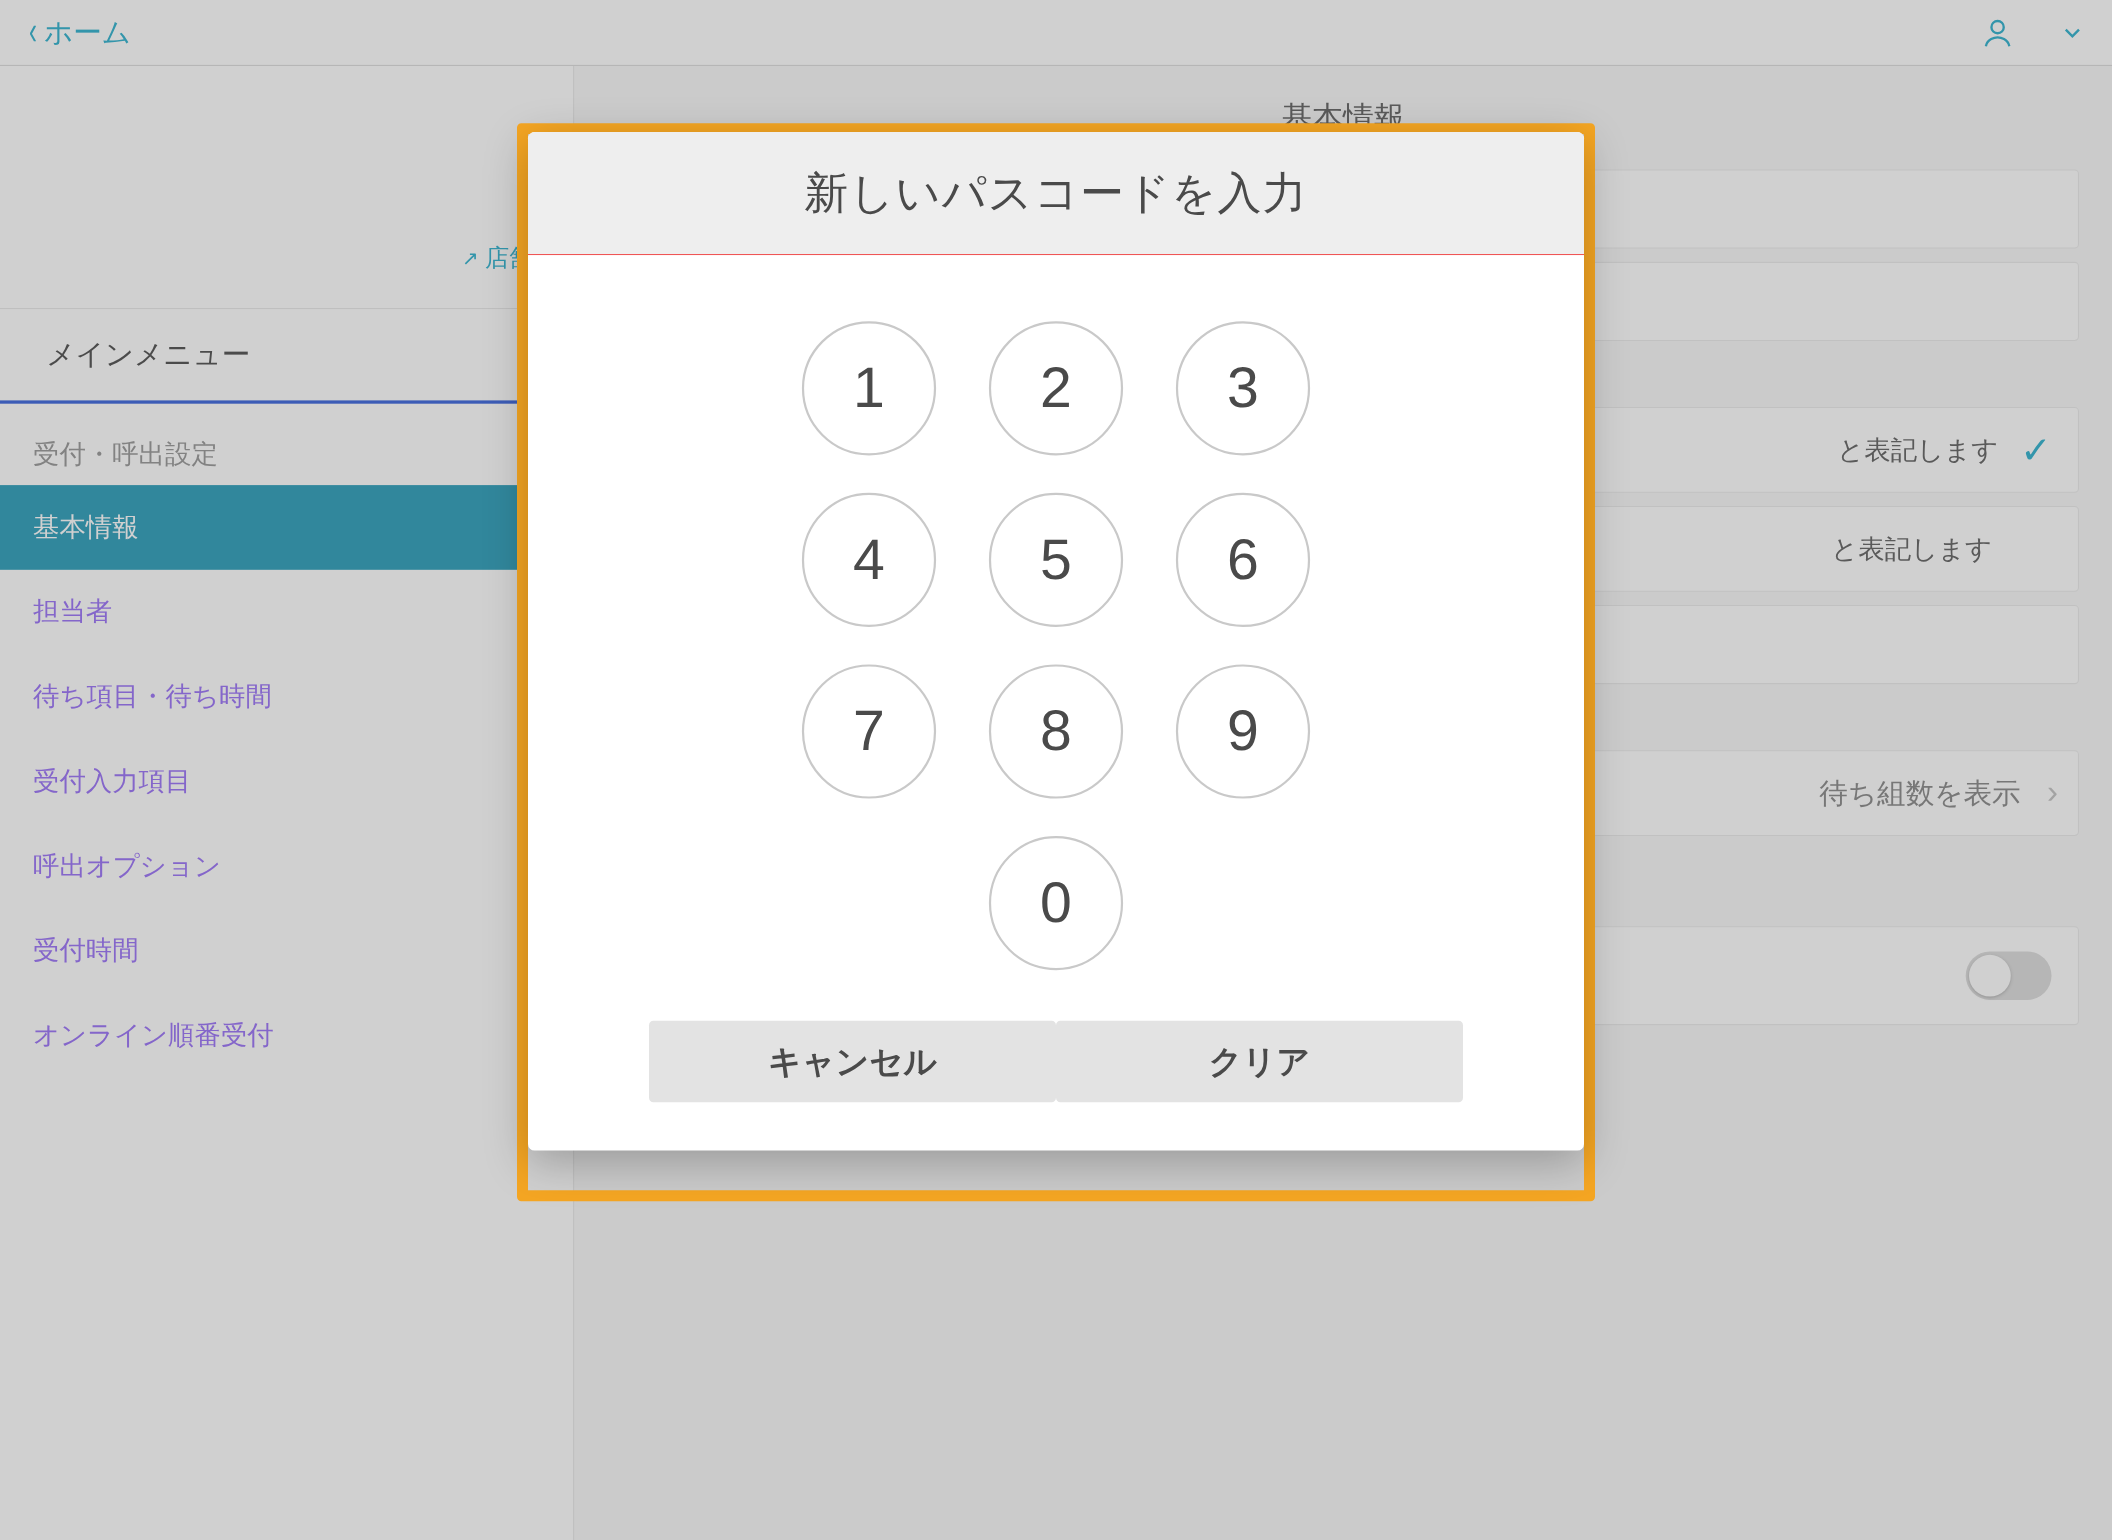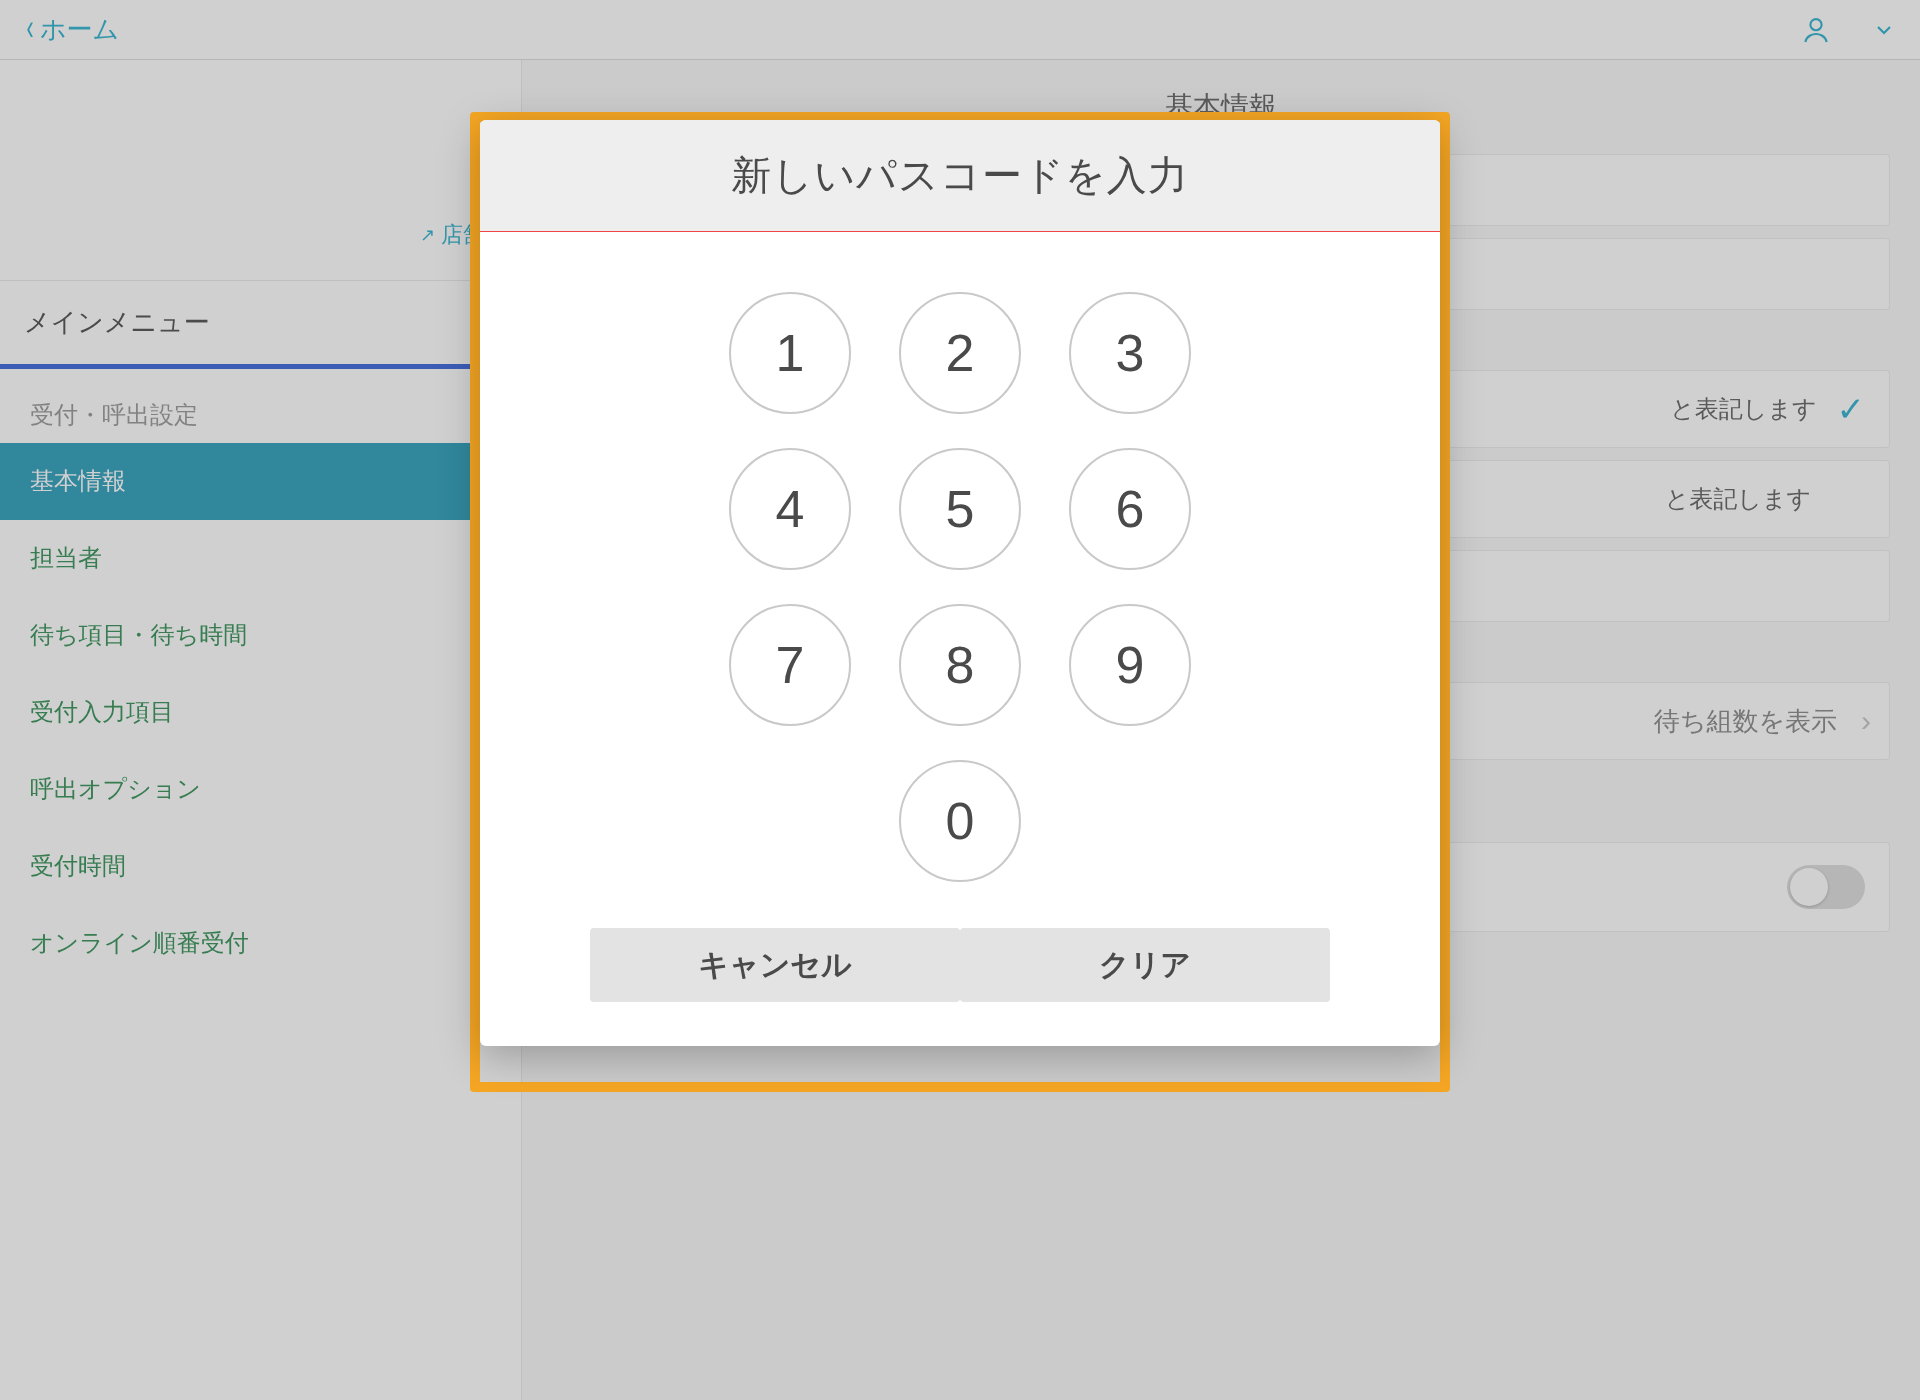--- a/index.html
+++ b/index.html
@@ -33,34 +33,34 @@
     width: 522px;
     background: #fff;
     border-right: 1px solid #e5e5e5;
     display: flex; flex-direction: column;
   }
   .sidebar-top-gap { height: 220px; display:flex; align-items:flex-end; justify-content:flex-end; padding: 0 36px 30px 0; }
   .storelink { color:#0ea5c6; font-size:22px; display:flex; align-items:center; gap:6px; }
   .storelink .ext { font-size:18px; }
   .main-menu-head {
     border-top: 1px solid #e5e5e5;
-    border-bottom: 5px solid #1d4ed8;
-    padding: 24px 24px;
+    border-bottom: 3px solid #1d4ed8;
+    padding: 24px 42px;
     font-size: 26px;
     color: #333;
   }
   .section-label {
     padding: 30px 30px 12px 30px;
     font-size: 24px;
     color: #888;
   }
   .menu-item {
     padding: 22px 30px;
     font-size: 24px;
-    color: #15803d;
+    color: #8b5cf6;
     border-bottom: 1px solid transparent;
   }
   .menu-item.active { background: #0b8fb0; color: #fff; }
   .menu-item:not(.active) { }
 
   
   .content { flex:1; padding: 28px 30px; overflow: hidden; }
   .content-title { text-align:center; font-size: 28px; color:#4a4a4a; margin-bottom: 28px; }
   .field-row { background:#fff; border:1px solid #e9e9e9; border-radius:4px; height:72px; margin-bottom:12px; }
   .opt-row { background:#fff; border:1px solid #e9e9e9; border-radius:4px; height:78px; margin-bottom:12px; display:flex; align-items:center; justify-content:flex-end; padding:0 24px 0 0; color:#4a4a4a; font-size:24px; gap:20px; }

